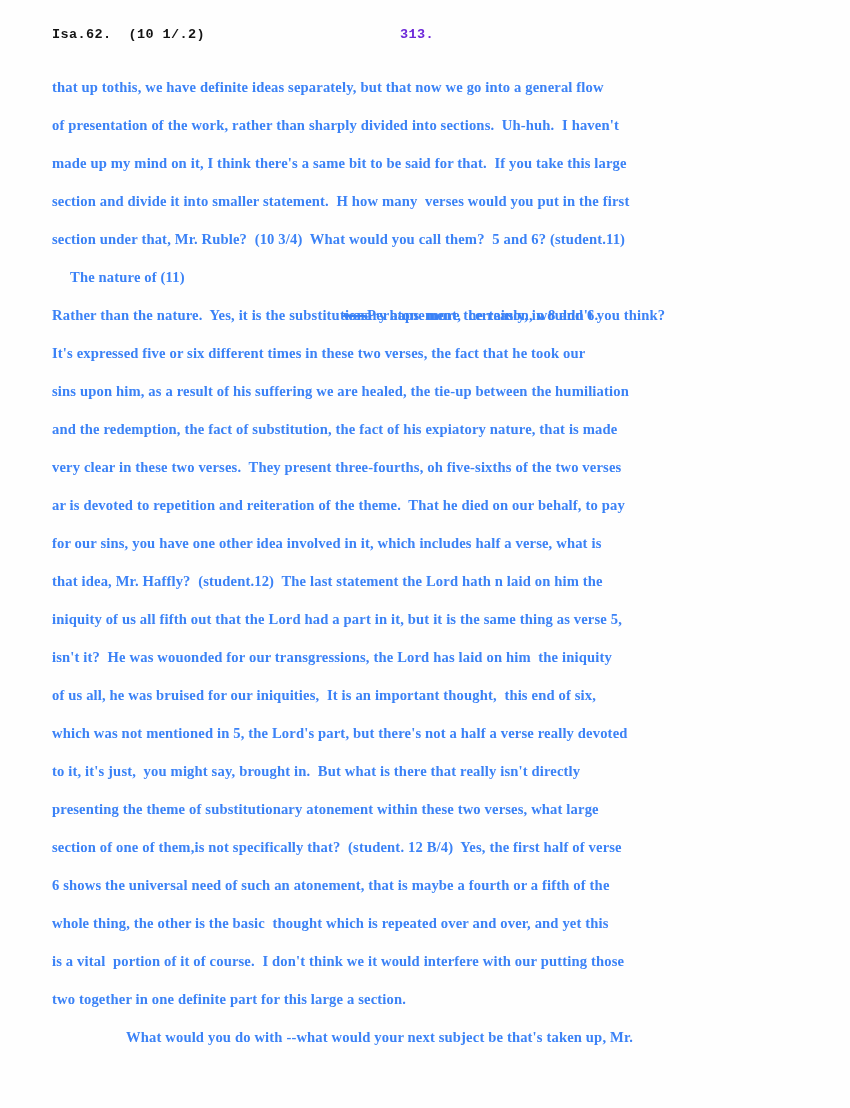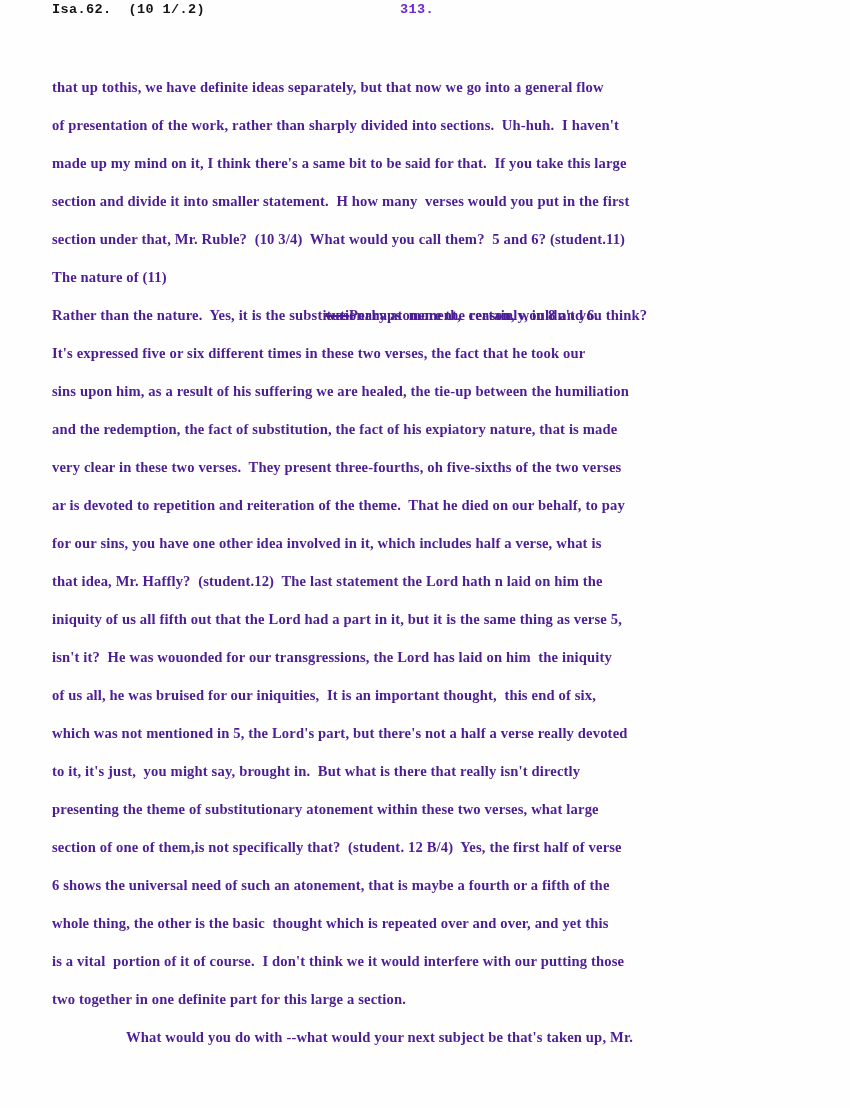--- a/index.html
+++ b/index.html
@@ -18,21 +18,21 @@
   .page {
     width: 850px;
     height: 1108px;
     box-sizing: border-box;
     padding: 0;
     position: relative;
     background: #fefefe;
   }
   .header-line {
     position: absolute;
-    top: 2px;
+    top: 27px;
     left: 0;
     width: 850px;
     height: 24px;
   }
   .hdr-left {
     position: absolute;
     left: 52px;
     top: 0;
     font-family: "Liberation Mono", monospace;
     font-size: 13.5px;
@@ -55,37 +55,38 @@
   .body-block {
     position: absolute;
     top: 68px;
     left: 52px;
     width: 790px;
   }
   .line {
     font-family: "Liberation Serif", serif;
     font-size: 14.6px;
     font-weight: 700;
-    color: #4c1d95;
+    color: #3b82f6;
     line-height: 38px;
     height: 38px;
     white-space: pre;
     letter-spacing: 0.15px;
     -webkit-font-smoothing: none;
   }
   .line.indent {
     padding-left: 74px;
   }
   .line.split {
     display: flex;
     height: 38px;
     line-height: 38px;
   }
   .line.split .seg-a {
     white-space: pre;
+    margin-left: 18px;
   }
   .line.split .seg-b {
     white-space: pre;
     margin-left: 128px;
   }
   .strike {
     text-decoration: line-through;
     text-decoration-thickness: 1.5px;
   }
 </style>

